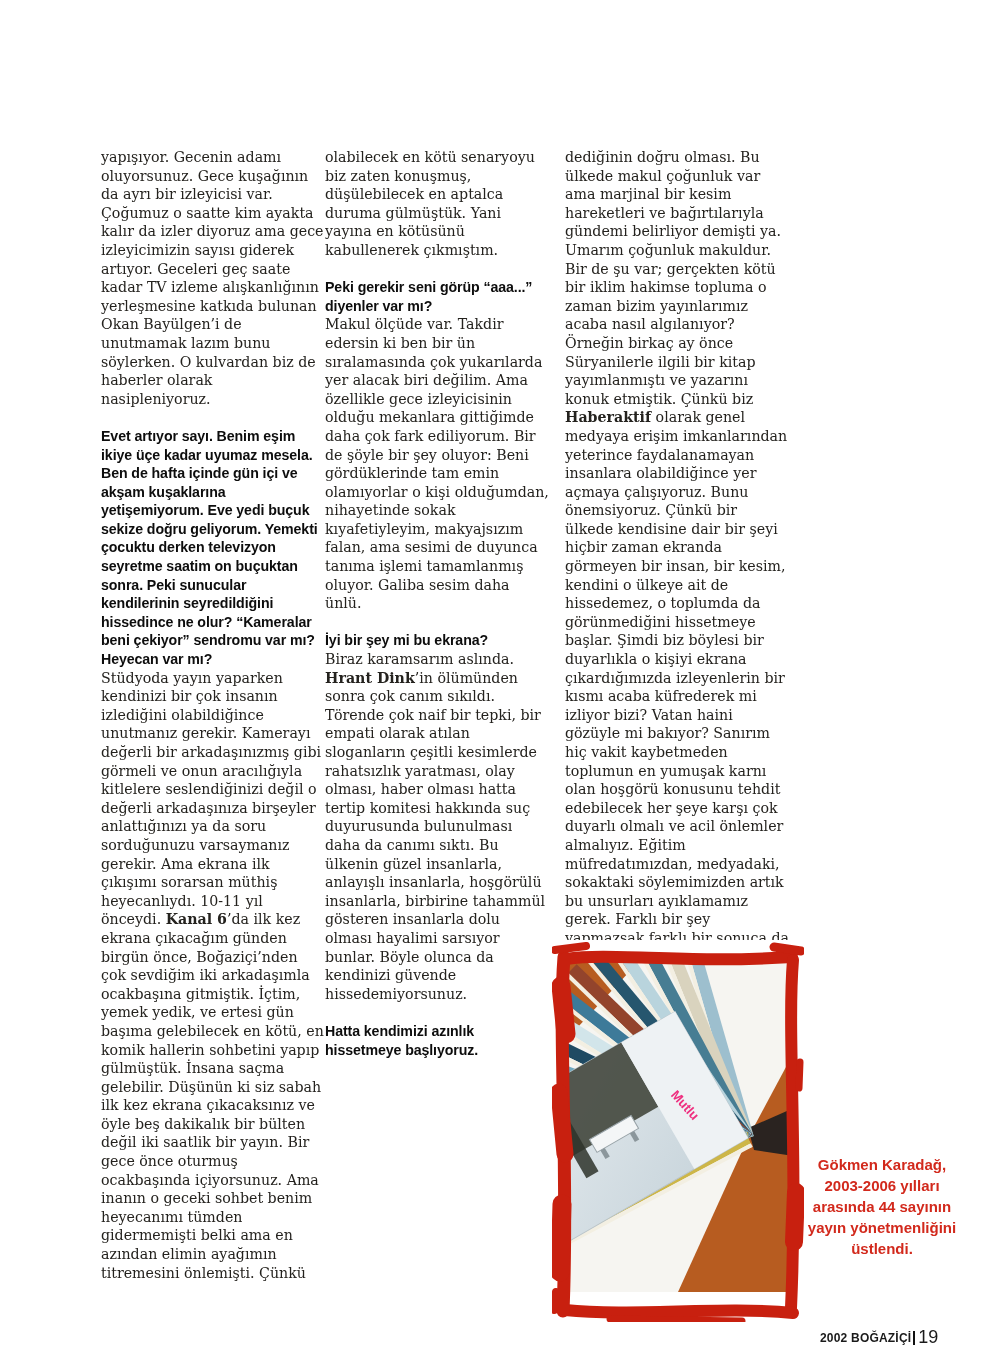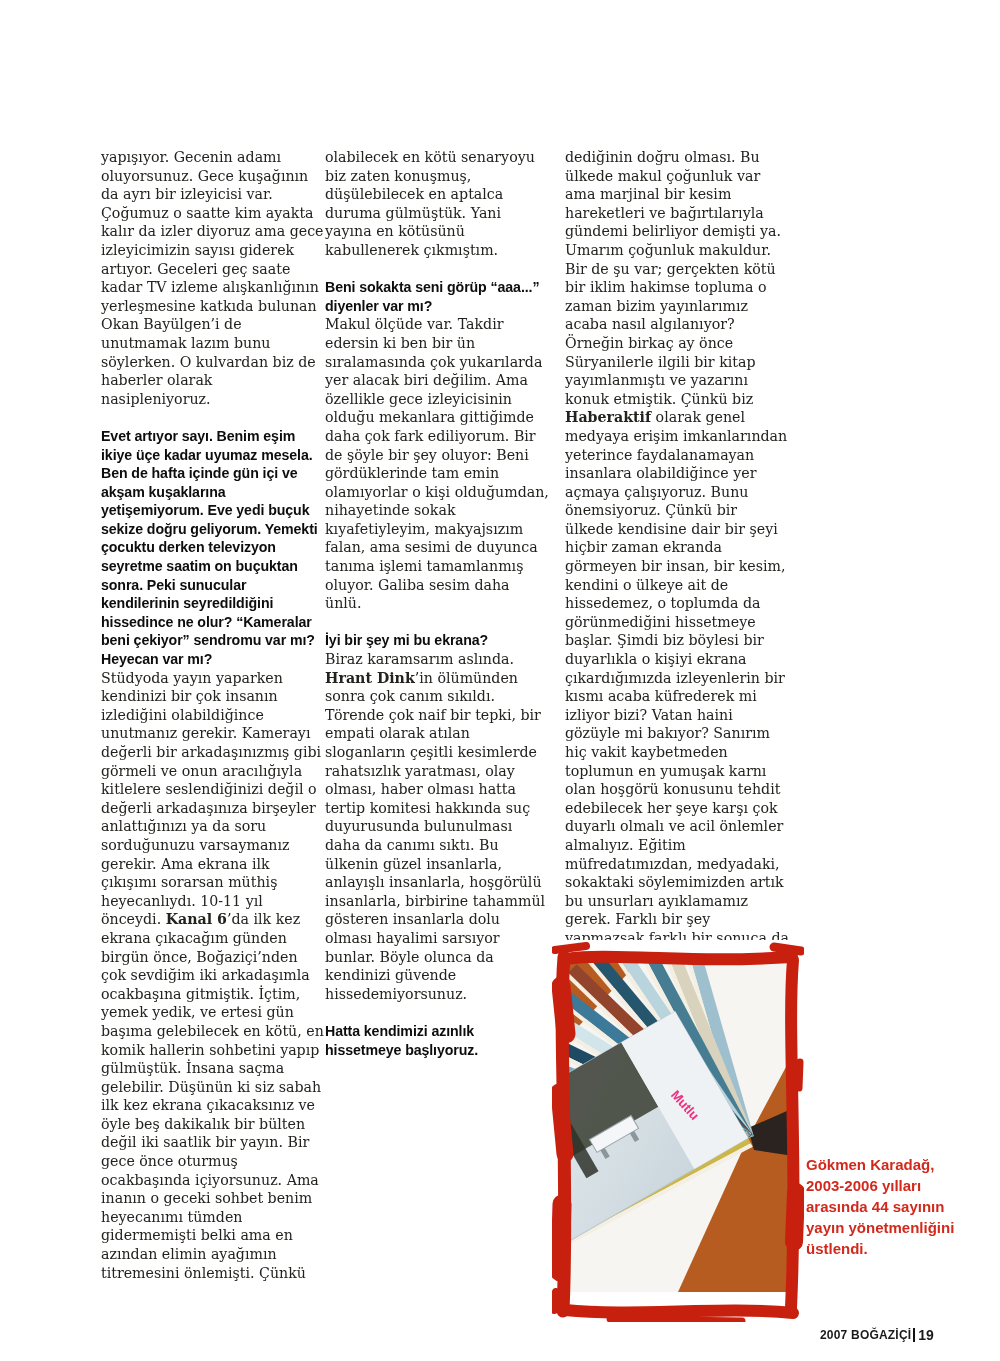--- a/index.html
+++ b/index.html
@@ -11,40 +11,40 @@
   #col-1{left:325px;height:1180px;}
   #col-2{left:565px;height:792px;}
   .col p{margin:0;font-size:14.2px;line-height:18.6px;text-align:left;}
   .col p.answer{font-family:"DejaVu Serif", serif;color:#24221e;}
   .col p.question{font-family:"Liberation Sans", sans-serif;font-weight:bold;
                   color:#0d0d0d;margin-top:18.6px;letter-spacing:-0.1px;}
   .col p.answer .b{font-weight:bold;}
   .photo-figure{position:absolute;left:552px;top:942px;width:252px;height:380px;}
   .caption{position:absolute;left:806px;top:1154px;width:152px;
            font-family:"Liberation Sans", sans-serif;font-weight:bold;
-           font-size:15px;line-height:21px;}
+           font-size:15px;line-height:21px;text-align:center;}
   .footer{position:absolute;left:820px;top:1327px;display:flex;align-items:center;
           font-family:"Liberation Sans", sans-serif;color:#1a1a1a;}
   .footer .mag{font-size:12px;font-weight:bold;letter-spacing:0.2px;}
   .footer .div{width:2px;height:14px;background:#111;margin:0 3px 0 2px;}
-  .footer .num{font-size:14px;font-weight:bold;}
+  .footer .num{font-size:18px;font-weight:normal;}
 </style>
 </head>
 <body>
 
 <div class="page">
 
   <div id="col-0" class="col">
       <p class="block answer"><span>yapışıyor. Gecenin adamı oluyorsunuz. Gece kuşağının da ayrı bir izleyicisi var. Çoğumuz o saatte kim ayakta kalır da izler diyoruz ama gece izleyicimizin sayısı giderek artıyor. Geceleri geç saate kadar TV izleme alışkanlığının yerleşmesine katkıda bulunan Okan Bayülgen’i de unutmamak lazım bunu söylerken. O kulvardan biz de haberler olarak nasipleniyoruz.</span></p>
       <p class="block question"><span>Evet artıyor sayı. Benim eşim ikiye üçe kadar uyumaz mesela. Ben de hafta içinde gün içi ve akşam kuşaklarına yetişemiyorum. Eve yedi buçuk sekize doğru geliyorum. Yemekti çocuktu derken televizyon seyretme saatim on buçuktan sonra. Peki sunucular kendilerinin seyredildiğini hissedince ne olur? “Kameralar beni çekiyor” sendromu var mı? Heyecan var mı?</span></p>
       <p class="block answer"><span>Stüdyoda yayın yaparken kendinizi bir çok insanın izlediğini olabildiğince unutmanız gerekir. Kamerayı değerli bir arkadaşınızmış gibi görmeli ve onun aracılığıyla kitlelere seslendiğinizi değil o değerli arkadaşınıza birşeyler anlattığınızı ya da soru sorduğunuzu varsaymanız gerekir. Ama ekrana ilk çıkışımı sorarsan müthiş heyecanlıydı. 10-11 yıl önceydi. </span><span class="b">Kanal 6</span><span>’da ilk kez ekrana çıkacağım günden birgün önce, Boğaziçi’nden çok sevdiğim iki arkadaşımla ocakbaşına gitmiştik. İçtim, yemek yedik, ve ertesi gün başıma gelebilecek en kötü, en komik hallerin sohbetini yapıp gülmüştük. İnsana saçma gelebilir. Düşünün ki siz sabah ilk kez ekrana çıkacaksınız ve öyle beş dakikalık bir bülten değil iki saatlik bir yayın. Bir gece önce oturmuş ocakbaşında içiyorsunuz. Ama inanın o geceki sohbet benim heyecanımı tümden gidermemişti belki ama en azından elimin ayağımın titremesini önlemişti. Çünkü</span></p>
     </div>
   <div id="col-1" class="col">
       <p class="block answer"><span>olabilecek en kötü senaryoyu biz zaten konuşmuş, düşülebilecek en aptalca duruma gülmüştük. Yani yayına en kötüsünü kabullenerek çıkmıştım.</span></p>
-      <p class="block question"><span>Beni sokakta seni görüp “aaa...” diyenler var mı?</span></p>
+      <p class="block question"><span>Peki gerekir seni görüp “aaa...” diyenler var mı?</span></p>
       <p class="block answer"><span>Makul ölçüde var. Takdir edersin ki ben bir ün sıralamasında çok yukarılarda yer alacak biri değilim. Ama özellikle gece izleyicisinin olduğu mekanlara gittiğimde daha çok fark ediliyorum. Bir de şöyle bir şey oluyor: Beni gördüklerinde tam emin olamıyorlar o kişi olduğumdan, nihayetinde sokak kıyafetiyleyim, makyajsızım falan, ama sesimi de duyunca tanıma işlemi tamamlanmış oluyor. Galiba sesim daha ünlü.</span></p>
       <p class="block question"><span>İyi bir şey mi bu ekrana?</span></p>
       <p class="block answer"><span>Biraz karamsarım aslında. </span><span class="b">Hrant Dink</span><span>’in ölümünden sonra çok canım sıkıldı. Törende çok naif bir tepki, bir empati olarak atılan sloganların çeşitli kesimlerde rahatsızlık yaratması, olay olması, haber olması hatta tertip komitesi hakkında suç duyurusunda bulunulması daha da canımı sıktı. Bu ülkenin güzel insanlarla, anlayışlı insanlarla, hoşgörülü insanlarla, birbirine tahammül gösteren insanlarla dolu olması hayalimi sarsıyor bunlar. Böyle olunca da kendinizi güvende hissedemiyorsunuz.</span></p>
       <p class="block question"><span>Hatta kendimizi azınlık hissetmeye başlıyoruz.</span></p>
     </div>
   <div id="col-2" class="col">
       <p class="block answer"><span>dediğinin doğru olması. Bu ülkede makul çoğunluk var ama marjinal bir kesim hareketleri ve bağırtılarıyla gündemi belirliyor demişti ya. Umarım çoğunluk makuldur. Bir de şu var; gerçekten kötü bir iklim hakimse topluma o zaman bizim yayınlarımız acaba nasıl algılanıyor? Örneğin birkaç ay önce Süryanilerle ilgili bir kitap yayımlanmıştı ve yazarını konuk etmiştik. Çünkü biz </span><span class="b">Haberaktif</span><span> olarak genel medyaya erişim imkanlarından yeterince faydalanamayan insanlara olabildiğince yer açmaya çalışıyoruz. Bunu önemsiyoruz. Çünkü bir ülkede kendisine dair bir şeyi hiçbir zaman ekranda görmeyen bir insan, bir kesim, kendini o ülkeye ait de hissedemez, o toplumda da görünmediğini hissetmeye başlar. Şimdi biz böylesi bir duyarlıkla o kişiyi ekrana çıkardığımızda izleyenlerin bir kısmı acaba küfrederek mi izliyor bizi? Vatan haini gözüyle mi bakıyor? Sanırım hiç vakit kaybetmeden toplumun en yumuşak karnı olan hoşgörü konusunu tehdit edebilecek her şeye karşı çok duyarlı olmalı ve acil önlemler almalıyız. Eğitim müfredatımızdan, medyadaki, sokaktaki söylemimizden artık bu unsurları ayıklamamız gerek. Farklı bir şey yapmazsak farklı bir sonuca da ulaşamayacağız.</span>
   
 </p>
     </div>
@@ -173,18 +173,18 @@
         <path d="M 222 5 L 249 9" stroke-width="9"></path>
         <path d="M 248 120 L 247 146" stroke-width="7"></path>
         <path d="M 4 350 L 2 368" stroke-width="8"></path>
       </g>
     </svg>
   </div>
 
   <div class="caption" style="color: rgb(210, 41, 28);">Gökmen Karadağ, 2003-2006 yılları arasında 44 sayının yayın yönetmenliğini üstlendi.</div>
 
   <div class="footer">
-    <span class="mag">2007 BOĞAZİÇİ</span>
+    <span class="mag">2002 BOĞAZİÇİ</span>
     <span class="div"></span>
     <span class="num">19</span>
   </div>
 
 </div>
 
 </body></html>

